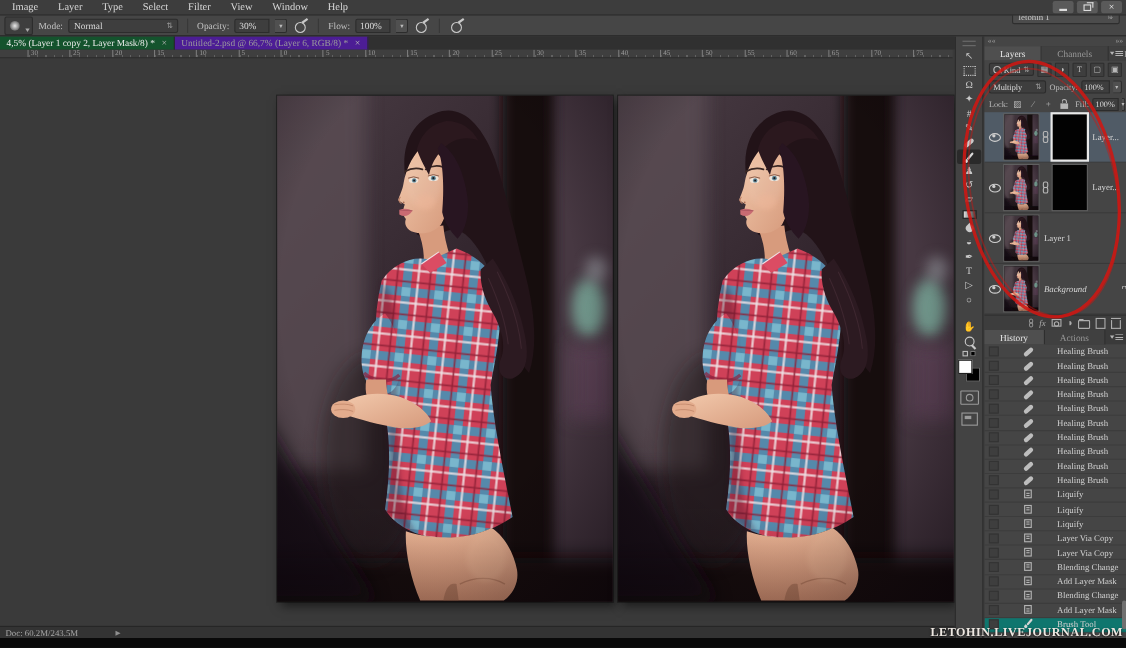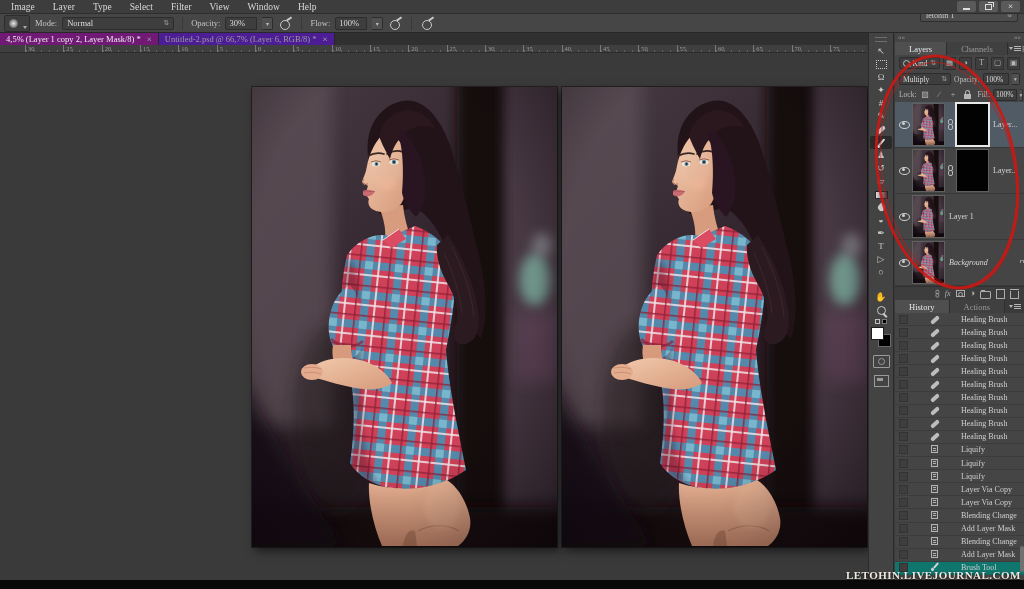--- a/index.html
+++ b/index.html
@@ -35,21 +35,21 @@
   .airbrush{width:15px;height:14px;position:relative}
   .airbrush::before{content:"";position:absolute;left:2px;top:4px;width:8px;height:8px;border:1.2px solid #c9c9c9;border-radius:50%}
   .airbrush::after{content:"";position:absolute;left:8px;top:2px;width:6px;height:1.5px;background:#c9c9c9;transform:rotate(-35deg)}
   .workspace{position:absolute;right:6px;top:-6px;width:98px;height:14px;background:#4c4c4c;border:1px solid #2e2e2e;
              border-radius:2px;display:flex;align-items:center;justify-content:space-between;padding:0 5px;
              font-size:8px;color:#cfcfcf;box-sizing:border-box;z-index:20}
   
   .tabbar{position:absolute;left:0;top:33px;width:868px;height:12px;background:#303030;display:flex;z-index:5}
   .tab{display:flex;align-items:center;padding:0 6px;font-size:8.5px;background:#4c1d95;color:#9c9c9c;
        border-right:1px solid #262626;white-space:nowrap}
-  .tab.active{background:#701a75;color:#ececec}
+  .tab.active{background:#14532d;color:#ececec}
   .tab .close{margin-left:6px;font-size:9px;color:#b5b5b5}
   
   .ruler{position:absolute;left:0;top:45px;width:866px;height:8px;background:#3f3f3f;border-bottom:1px solid #2c2c2c;
          display:flex;overflow:hidden;padding-left:25px;box-sizing:border-box}
   .rcell{width:38.33px;flex:none;position:relative;border-left:1px solid #7a7a7a;font-size:6.5px;color:#9a9a9a;
          line-height:8px;padding-left:2px;box-sizing:border-box}
   .rcell::after{content:"";position:absolute;left:0;right:0;bottom:0;height:2px;
          background:repeating-linear-gradient(90deg,#626262 0 1px,transparent 1px 7.67px)}
   
   .canvasarea{position:absolute;left:0;top:54px;width:868px;height:515px;background:#3a3a3a}
@@ -286,21 +286,21 @@
         </span>
       <span class="wbtn" data-name="close-button">
           <span class="wb-close" data-name="close-icon">×</span>
         </span>
     </div>
   </div>
 
   <div class="optionsbar" data-name="tool-options-bar">
     <span class="brushpreset" data-name="brush-preset-picker"></span>
     <span class="ob-label" data-name="mode-label">Mode:</span>
-    <span class="ob-select" style="width:112px" data-name="mode-select">
+    <span class="ob-select" style="width:100px" data-name="mode-select">
       <span data-name="mode-value">Normal</span>
       <span class="ob-arrows" data-name="select-arrows-icon">⇅</span>
     </span>
     <span class="ob-sep" data-name="separator"></span>
     <span class="ob-label" data-name="opacity-label">Opacity:</span>
     <span class="ob-value" data-name="opacity-input">30%</span>
     <span class="ob-dd" data-name="opacity-dropdown-icon">▾</span>
     <span class="airbrush" data-name="pressure-opacity-icon"></span>
     <span class="ob-sep" data-name="separator"></span>
     <span class="ob-label" data-name="flow-label">Flow:</span>
@@ -357,20 +357,24 @@
           <use href="#photoArt"></use>
         </svg>
     </div>
     <div class="photo right" data-name="photo-right">
       <svg viewBox="0 0 305 460" width="305" height="460" data-name="photo-right-image">
           <use href="#photoArt"></use>
         </svg>
     </div>
   </div>
 
+  <div class="statusbar" data-name="status-bar">
+    <span data-name="doc-size-info">Doc: 60.2M/243.5M</span>
+    <span class="sb-arrow" data-name="status-menu-arrow-icon">▶</span>
+  </div>
   <div class="bottomstrip" data-name="bottom-strip"></div>
 
   <div class="toolcol" data-name="tools-panel">
     <span class="grip" data-name="panel-grip-icon"></span>
     <div class="tool" data-name="move-tool">
         <span class="tg" data-name="tool-icon">↖</span>
       </div>
       <div class="tool" data-name="rectangular-marquee-tool">
         <span class="tg" data-name="tool-icon"></span>
       </div>

